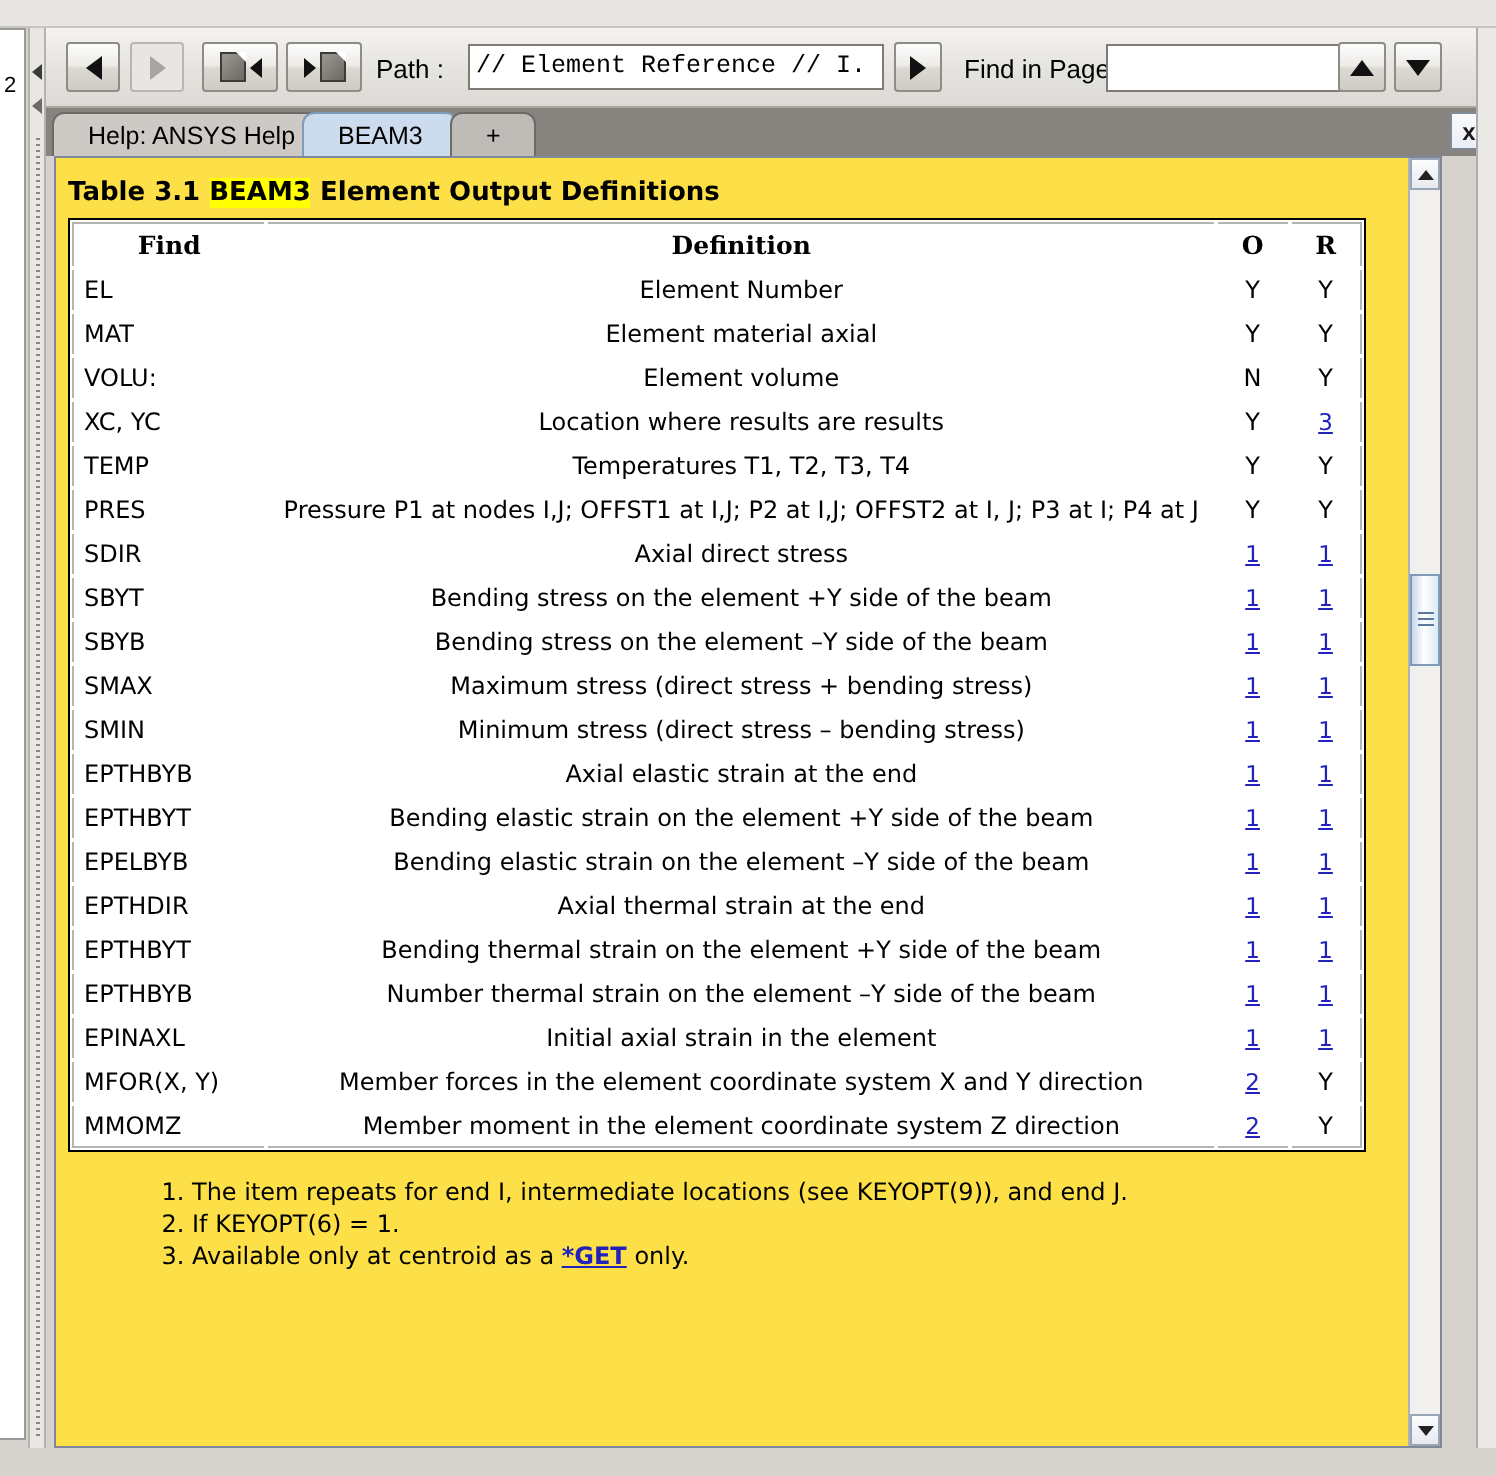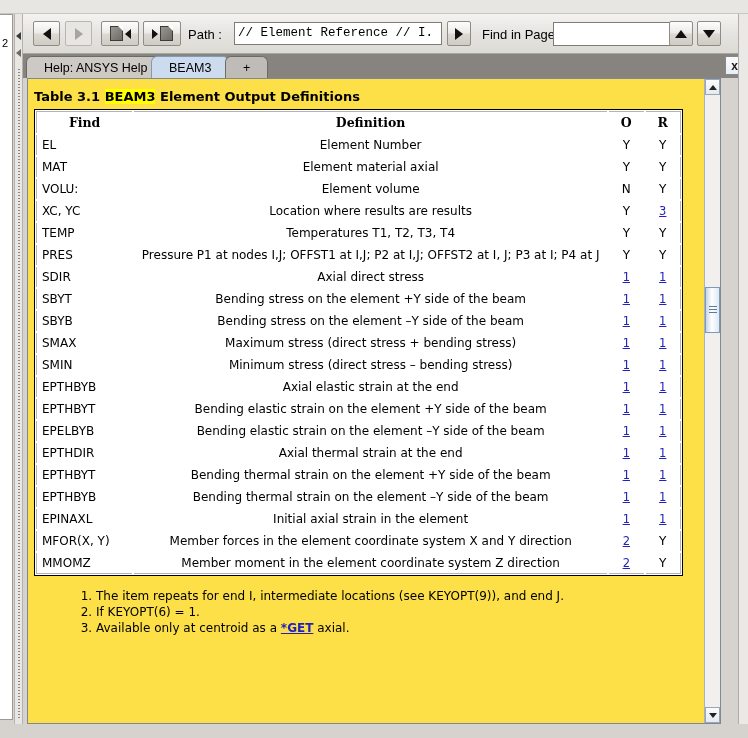--- a/index.html
+++ b/index.html
@@ -470,21 +470,21 @@
               <td class="col-r"><a class="fn" href="#">1</a></td>
             </tr>
             <tr>
               <td class="col-name">EPTHBYT</td>
               <td class="col-def">Bending thermal strain on the element +Y side of the beam</td>
               <td class="col-o"><a class="fn" href="#">1</a></td>
               <td class="col-r"><a class="fn" href="#">1</a></td>
             </tr>
             <tr>
               <td class="col-name">EPTHBYB</td>
-              <td class="col-def">Bending thermal strain on the element –Y side of the beam</td>
+              <td class="col-def">Number thermal strain on the element –Y side of the beam</td>
               <td class="col-o"><a class="fn" href="#">1</a></td>
               <td class="col-r"><a class="fn" href="#">1</a></td>
             </tr>
             <tr>
               <td class="col-name">EPINAXL</td>
               <td class="col-def">Initial axial strain in the element</td>
               <td class="col-o"><a class="fn" href="#">1</a></td>
               <td class="col-r"><a class="fn" href="#">1</a></td>
             </tr>
             <tr>
@@ -499,21 +499,21 @@
               <td class="col-o"><a class="fn" href="#">2</a></td>
               <td class="col-r">Y</td>
             </tr>
           </tbody>
       </table>
 
       <div id="footnotes">
         <ol id="footnote-list">
             <li><span>The item repeats for end I, intermediate locations (see KEYOPT(9)), and end J.</span></li>
             <li><span>If KEYOPT(6) = 1.</span></li>
-            <li><span>Available only at centroid as a </span><a class="getlink" href="#">*GET</a><span> axial.</span></li>
+            <li><span>Available only at centroid as a </span><a class="getlink" href="#">*GET</a><span> only.</span></li>
           </ol>
       </div>
 
     </div>
 
     <div id="content-scrollbar">
       <div class="sb-btn" id="sb-up">
         <span class="tri-up-sm"></span>
       </div>
       <div id="sb-thumb">

